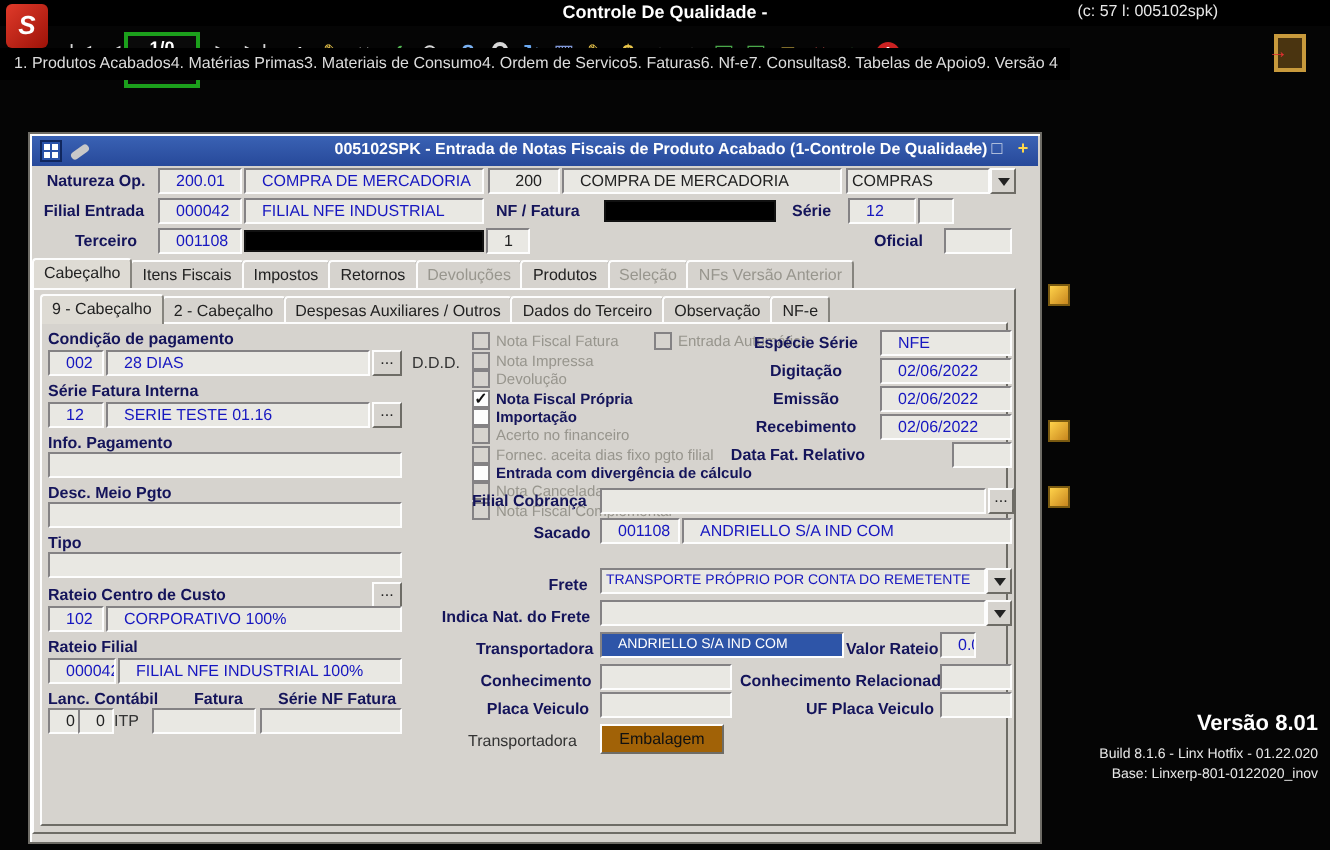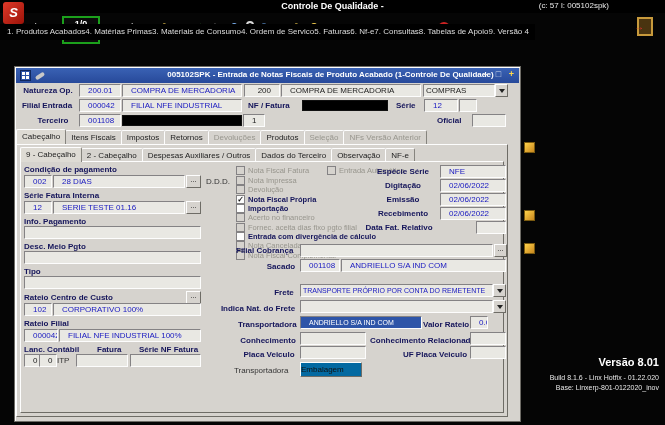--- a/index.html
+++ b/index.html
@@ -29,21 +29,21 @@
 
 .fld{position:absolute;height:13px;background:#e9e8e3;border:1px solid;border-color:#848284 #fdfdfd #fdfdfd #848284;font-size:8px;line-height:10px;color:#1717c0;padding:1px 8px;white-space:nowrap;overflow:hidden}
 .fld.dk{color:#222}
 .fld.r{text-align:right}
 .fld.sel{background:#2e55a8;color:#fff;font-size:7px}
 .redact{position:absolute;background:#000;border:1px solid #111}
 .lbl{position:absolute;font-size:8px;color:#14145a;font-weight:bold;white-space:nowrap}
 .lbl.plain{color:#333;font-weight:normal}
 .lbl.r{text-align:center}
 .btn3{position:absolute;height:13px;background:#d6d3ce;border:1px solid;border-color:#fdfdfd #6e6c66 #6e6c66 #fdfdfd;font-size:8px;line-height:8px;text-align:center;color:#222;cursor:pointer}
-.pbtn{position:absolute;background:#0369a1;border:1px solid;border-color:#fdfdfd #6e6c66 #6e6c66 #fdfdfd;font-size:8px;text-align:left;color:#111;cursor:pointer;line-height:13px}
+.pbtn{position:absolute;background:#a16207;border:1px solid;border-color:#fdfdfd #6e6c66 #6e6c66 #fdfdfd;font-size:8px;text-align:center;color:#111;cursor:pointer;line-height:13px}
 .tabs{position:absolute;display:flex;align-items:flex-end;white-space:nowrap}
 .tab{height:14px;padding:2px 5px 0;font-size:8px;color:#222;background:#d6d3ce;border:1px solid #86847e;border-bottom:none;border-top-color:#fdfdfd;border-left-color:#fdfdfd;border-radius:2px 2px 0 0;margin-right:-1px;cursor:pointer}
 .tab.active{height:15px;background:#dedbd4;position:relative;z-index:2}
 .tab.dis{color:#98968e}
 .panel{position:absolute;background:#d6d3ce;border:1px solid;border-color:#fdfdfd #6e6c66 #6e6c66 #fdfdfd}
 .cbrow{position:absolute;display:flex;align-items:center;gap:3px;height:10px}
 .cb{width:9px;height:9px;background:#fdfdfd;border:1px solid #848284;font-size:8px;line-height:8px;text-align:center;color:#111;font-weight:bold;flex:0 0 auto}
 .cbrow.dis .cb{background:#d6d3ce}
 .cbl{font-size:7.5px;color:#14145a;font-weight:bold;white-space:nowrap}
 .cbrow.dis .cbl{color:#97958d;font-weight:normal}

